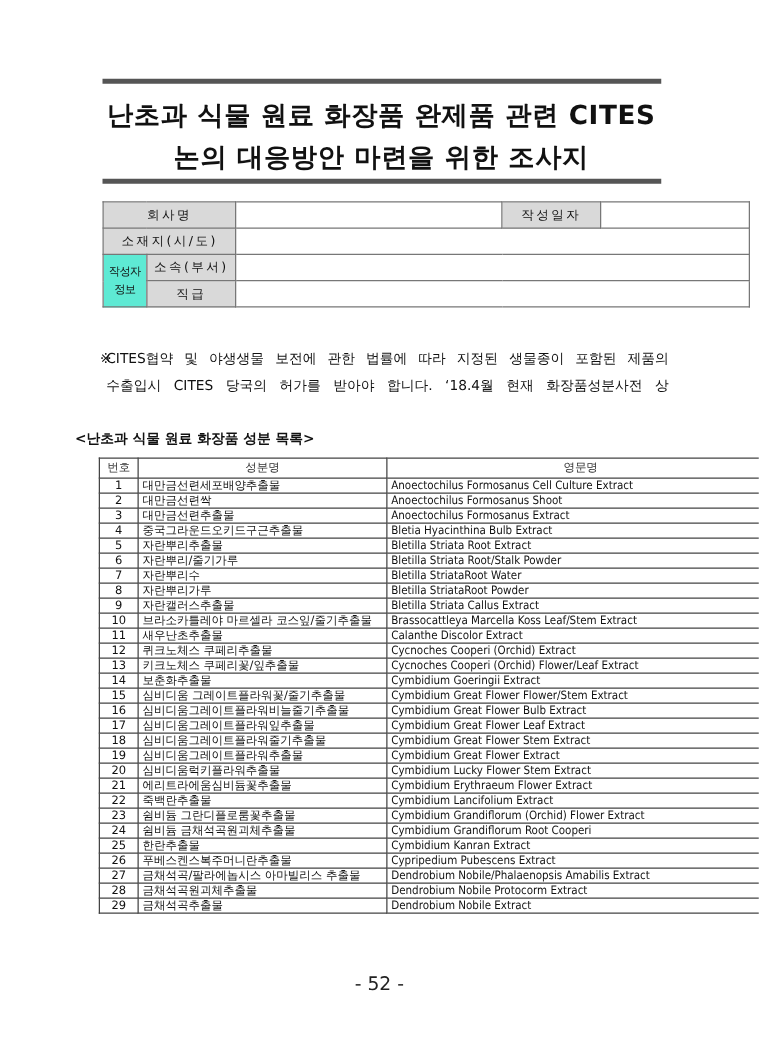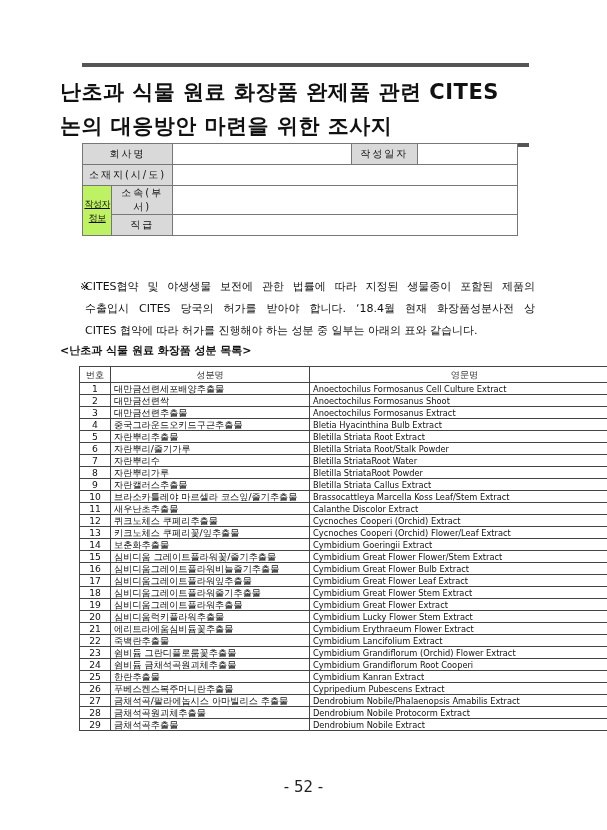--- a/index.html
+++ b/index.html
@@ -4,36 +4,36 @@
   <style>
     html, body { margin: 0; padding: 0; background: #ffffff; }
     body {
       width: 607px; height: 830px; position: relative; overflow: hidden;
       font-family: "DejaVu Sans", "Liberation Sans", sans-serif; color: #111;
     }
     .bar { position: absolute; left: 82px; width: 447px; height: 4px; background: #555; }
     .bar.top { top: 63px; }
     .bar.bottom { top: 143px; }
     .title {
-      position: absolute; left: 60px; width: 490px; 
+      position: absolute; left: 60px; width: 490px; text-align: center;
       font-weight: bold; font-size: 21px; letter-spacing: 0.5px; color: #111;
     }
     .title.l1 { top: 78px; }
     .title.l2 { top: 112px; }
 
     
     table.info {
-      position: absolute; left: 82px; top: 143px; width: 436px;
+      position: absolute; left: 82px; top: 161px; width: 518px;
       border-collapse: collapse; font-size: 10px;
     }
     table.info td {
       border: 1px solid #777; height: 20px; padding: 0; text-align: center;
     }
     table.info td.lbl { background: #d9d9d9; letter-spacing: 2px; }
-    table.info td.lbl-small { background: #bef264; font-size: 9px; line-height: 14px; letter-spacing: -0.5px; text-decoration: underline; }
+    table.info td.lbl-small { background: #5eead4; font-size: 9px; line-height: 14px; letter-spacing: -0.5px; }
     table.info td.val { background: #fff; }
 
     .note {
       position: absolute; left: 80px; top: 276px; width: 455px;
       font-size: 11px; line-height: 22px; color: #111;
     }
     .note .mark { position: absolute; left: 0; top: 0; }
     .note .text { margin-left: 5px; text-align: justify; text-align-last: justify; }
     .note .text span { display: block; text-align: justify; text-align-last: justify; }
     .note .text span.last { text-align-last: left; }
@@ -98,21 +98,20 @@
     <td class="val" colspan="3"></td>
   </tr>
 </tbody>
   </table>
 
 <div class="note">
   <span class="mark">※</span>
   <div class="text">
     <span>CITES협약 및 야생생물 보전에 관한 법률에 따라 지정된 생물종이 포함된 제품의</span>
     <span>수출입시 CITES 당국의 허가를 받아야 합니다. ‘18.4월 현재 화장품성분사전 상</span>
-    <span class="last">CITES 협약에 따라 허가를 진행해야 하는 성분 중 일부는 아래의 표와 같습니다.</span>
   </div>
 </div>
 
 <div class="caption">&lt;난초과 식물 원료 화장품 성분 목록&gt;</div>
 
 <table class="list">
   <thead>
     <tr>
       <th>번호</th>
       <th>성분명</th>

